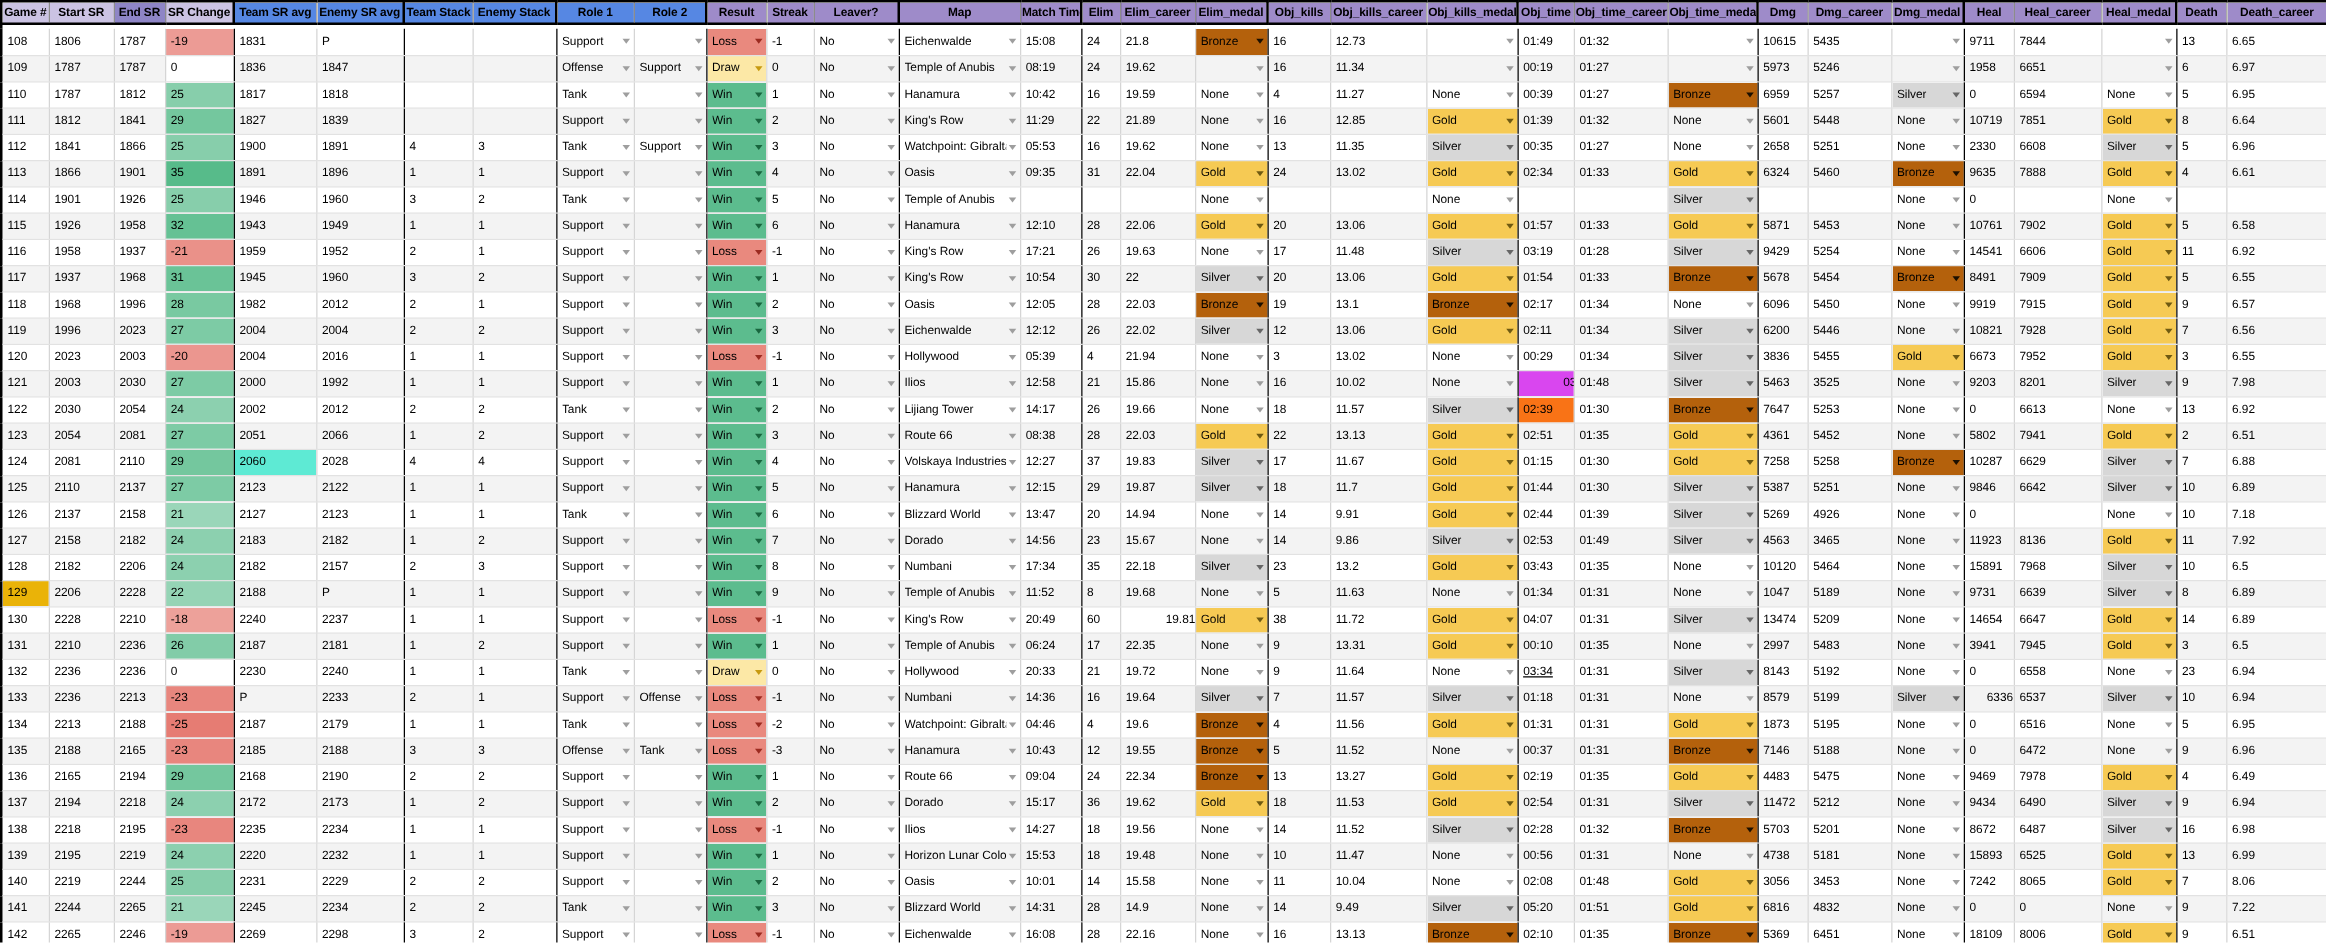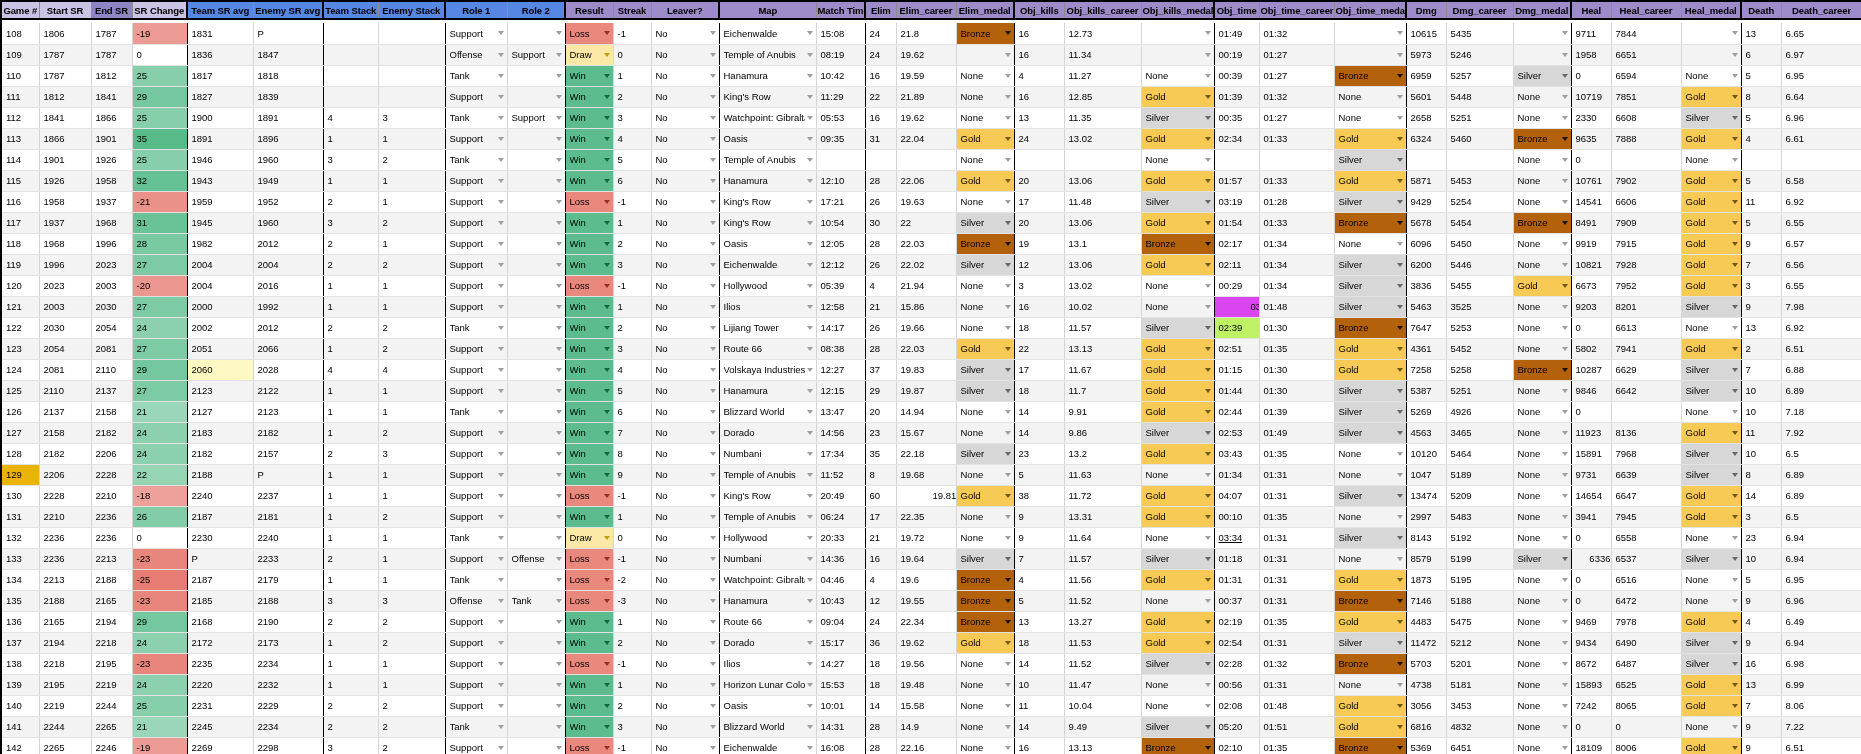--- a/index.html
+++ b/index.html
@@ -1340,21 +1340,21 @@
             </div>
           </td>
           <td style="background: rgb(255, 255, 255);">18</td>
           <td style="background: rgb(255, 255, 255);">11.57</td>
           <td class="gend" style="background: rgb(215, 215, 215);">
             <div class="cellwrap">
               <span class="txt">Silver</span>
               <span class="dd" style="border-top-color: rgb(102, 102, 102);"></span>
             </div>
           </td>
-          <td style="background: #bef264;">02:39</td>
+          <td style="background: #f97316;">02:39</td>
           <td style="background: rgb(255, 255, 255);">01:30</td>
           <td class="gend" style="background: rgb(180, 97, 12);">
             <div class="cellwrap">
               <span class="txt">Bronze</span>
               <span class="dd" style="border-top-color: rgb(28, 16, 1);"></span>
             </div>
           </td>
           <td style="background: rgb(255, 255, 255);">7647</td>
           <td style="background: rgb(255, 255, 255);">5253</td>
           <td class="gend" style="background: rgb(255, 255, 255);">
@@ -1456,21 +1456,21 @@
             </div>
           </td>
           <td style="background: rgb(243, 243, 243);">2</td>
           <td style="background: rgb(243, 243, 243);">6.51</td>
         </tr>
         <tr>
           <td style="background: rgb(255, 255, 255);">124</td>
           <td style="background: rgb(255, 255, 255);">2081</td>
           <td style="background: rgb(255, 255, 255);">2110</td>
           <td class="gend" style="background: rgb(116, 199, 158);">29</td>
-          <td style="background: #fef9c3;">2060</td>
+          <td style="background: #5eead4;">2060</td>
           <td class="gend" style="background: rgb(255, 255, 255);">2028</td>
           <td style="background: rgb(255, 255, 255);">4</td>
           <td class="gend" style="background: rgb(255, 255, 255);">4</td>
           <td style="background: rgb(255, 255, 255);">
             <div class="cellwrap">
               <span class="txt">Support</span>
               <span class="dd" style="border-top-color: rgb(158, 158, 158);"></span>
             </div>
           </td>
           <td class="gend" style="background: rgb(255, 255, 255);">

